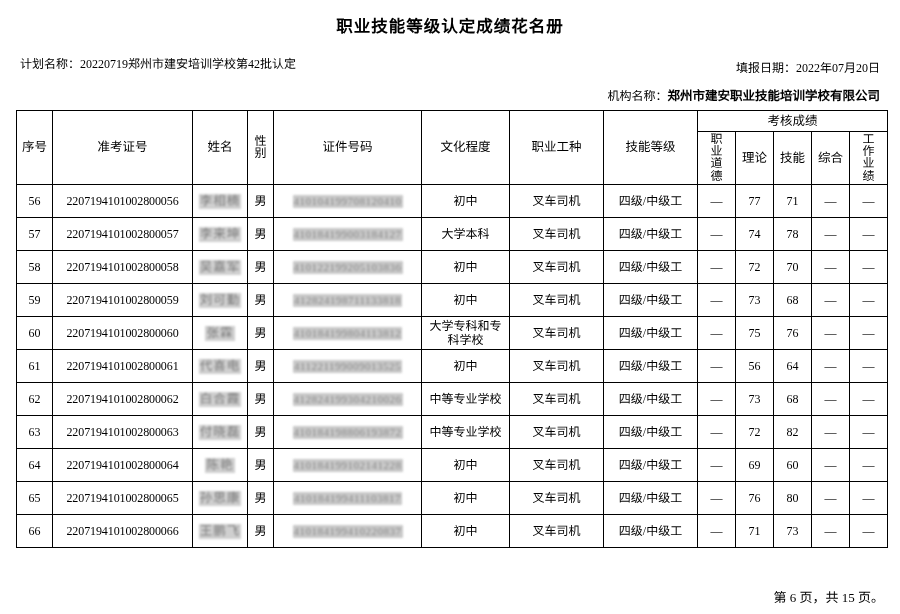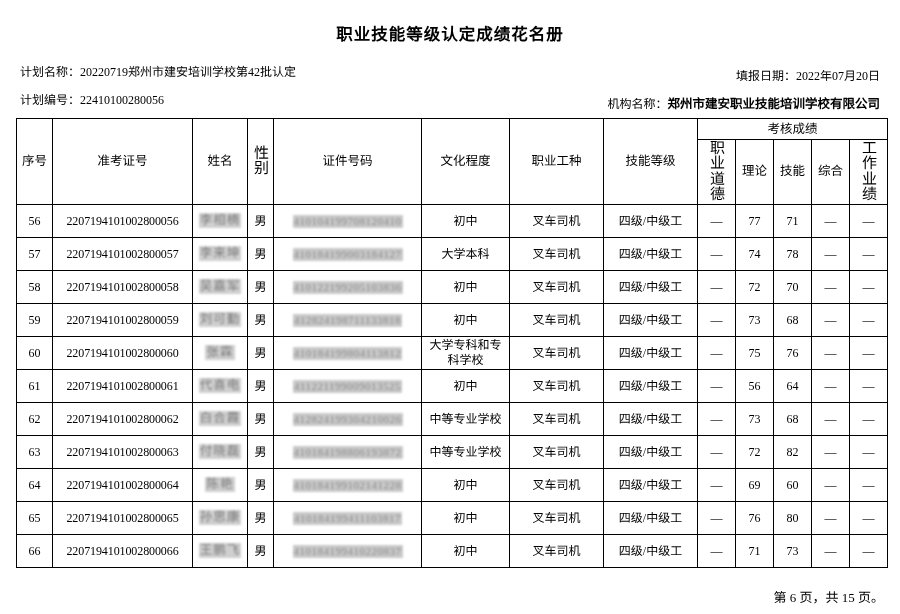--- a/index.html
+++ b/index.html
@@ -14,21 +14,21 @@
     font-family: "Liberation Serif", "DejaVu Serif", serif;
     color: #000000;
     position: relative;
     overflow: hidden;
   }
   .page {
     width: 900px;
     height: 614px;
     position: relative;
     box-sizing: border-box;
-    padding: 12px 16px;
+    padding: 4px 16px;
   }
   .doc-title {
     text-align: center;
     font-size: 16.5px;
     font-weight: bold;
     letter-spacing: 1px;
     padding-top: 9px;
     padding-bottom: 6px;
   }
   .meta {
@@ -78,21 +78,21 @@
   }
   table.roster td {
     height: 30px;
   }
   th.vert, td.vert {
     font-size: 11.5px;
   }
   .vert-label {
     display: inline-block;
     line-height: 1.02;
-    font-size: 15px;
+    font-size: 12px;
     width: 13px;
     word-break: break-all;
     white-space: normal;
   }
   .col-seq { width: 36px; }
   .col-ticket { width: 140px; }
   .col-name { width: 55px; }
   .col-gender { width: 26px; }
   .col-id { width: 148px; }
   .col-edu { width: 88px; }
@@ -152,23 +152,20 @@
   <div class="meta meta-row1">
     <div class="left">
       <span class="label">计划名称：</span><span class="value">20220719郑州市建安培训学校第42批认定</span>
     </div>
     <div class="right">
       <span class="label">填报日期：</span><span class="value">2022年07月20日</span>
     </div>
   </div>
 
   <div class="meta meta-row2">
-    <div class="left">
-      <span class="label">计划编号：</span><span class="value">22410100280056</span>
-    </div>
     <div class="right">
       <span class="label">机构名称：</span><span class="value-bold">郑州市建安职业技能培训学校有限公司</span>
     </div>
   </div>
 
   <table class="roster">
     <colgroup>
       <col class="col-seq">
         <col class="col-ticket">
         <col class="col-name">

